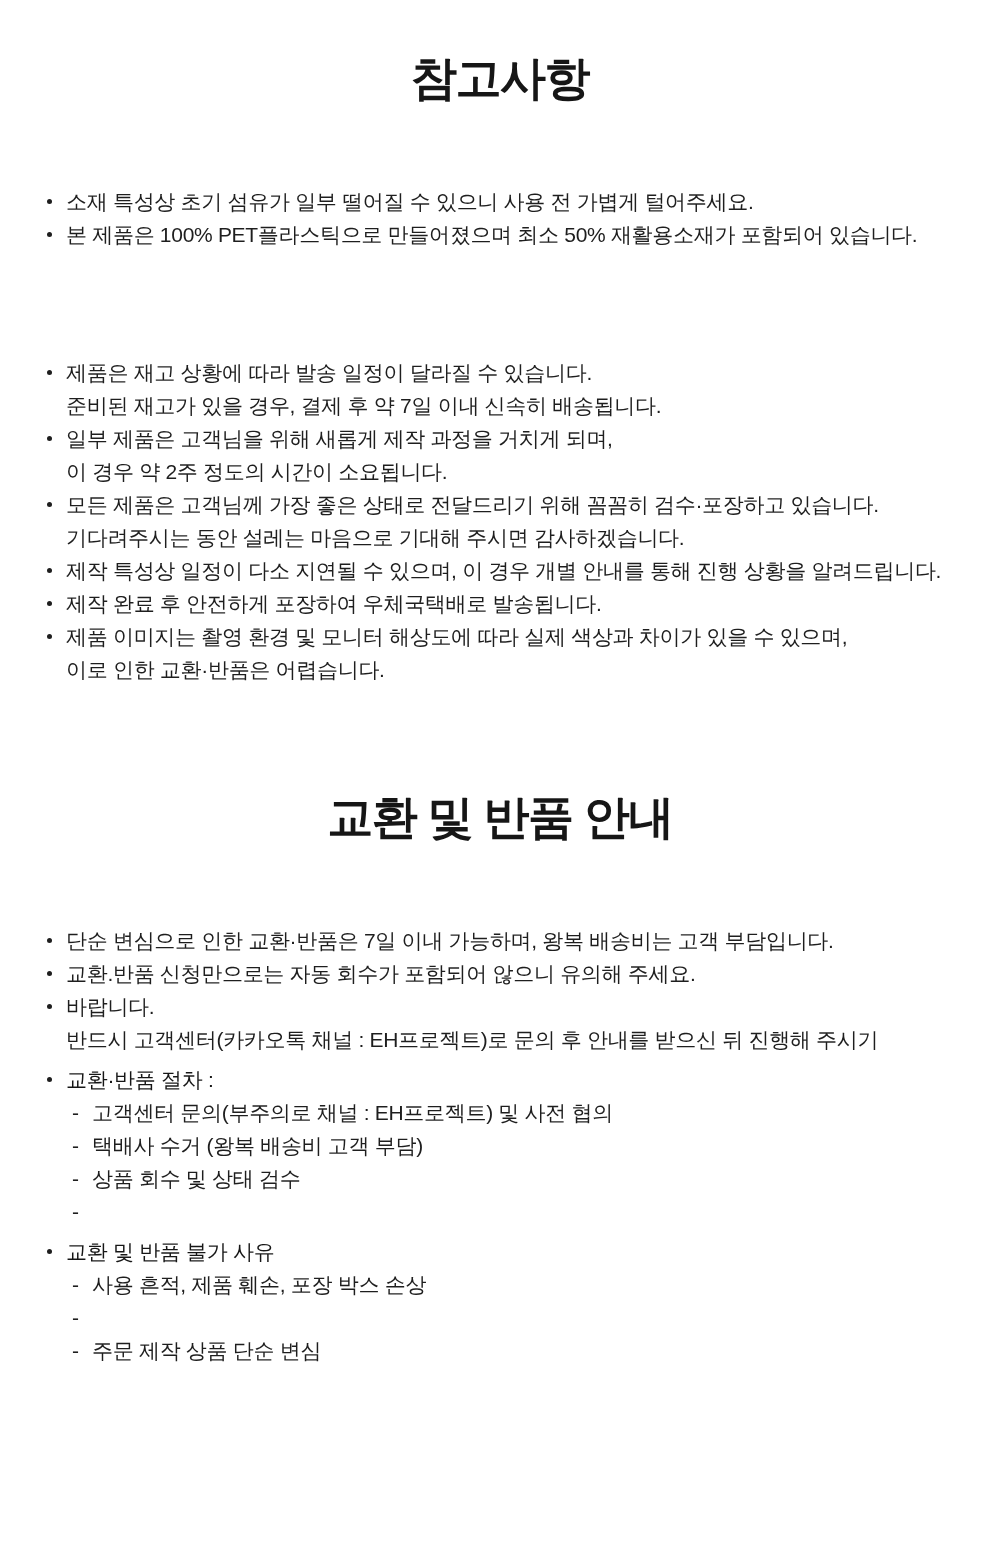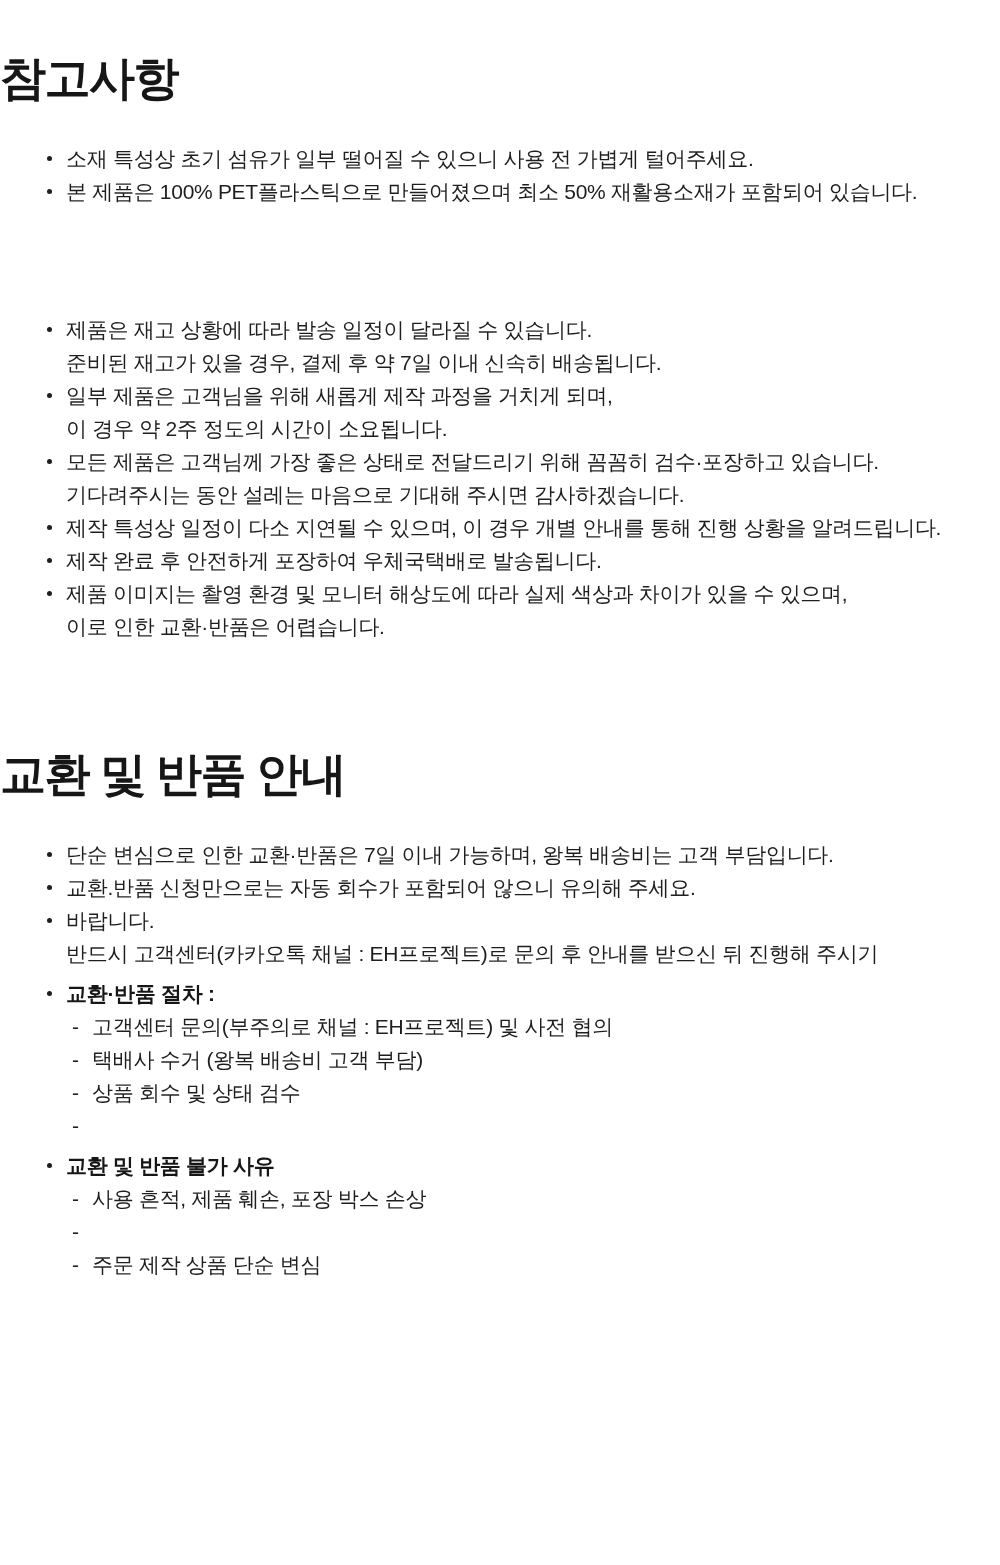--- a/index.html
+++ b/index.html
@@ -19,26 +19,26 @@
     box-sizing: border-box;
     width: 1000px;
   }
   .section { margin: 0; }
   .section + .section { margin-top: 105px; }
   .title {
     margin: 0;
     font-size: 46px;
     line-height: 52px;
     font-weight: 700;
-    text-align: left;
+    text-align: center;
     letter-spacing: -1.5px;
     color: #161616;
   }
   .items {
-    margin-top: 38px;
+    margin-top: 81px;
     padding-left: 44px;
   }
   .item {
     display: flex;
     align-items: flex-start;
   }
   .item.gap { margin-top: 7px; }
   .item.sub { margin-left: 28px; }
   .marker {
     flex: none;
@@ -59,21 +59,21 @@
   }
   .marker.dash { width: 20px; }
   .lines { min-width: 0; }
   .line {
     font-size: 21px;
     line-height: 33px;
     letter-spacing: -0.3px;
     white-space: nowrap;
     color: #1e1e1e;
   }
-  .item.bold .line { font-weight: 700; color: #161616; }
+  .item.bold .line { font-weight: 400; color: #161616; }
 </style>
 </head>
 <body style="background: rgb(255, 255, 255); color: rgb(30, 30, 30);">
 
 <main class="doc">
   <div id="sections-root">
   <section class="section">
     <h1 class="title">참고사항</h1>
     <div class="items">
           <div class="item">

